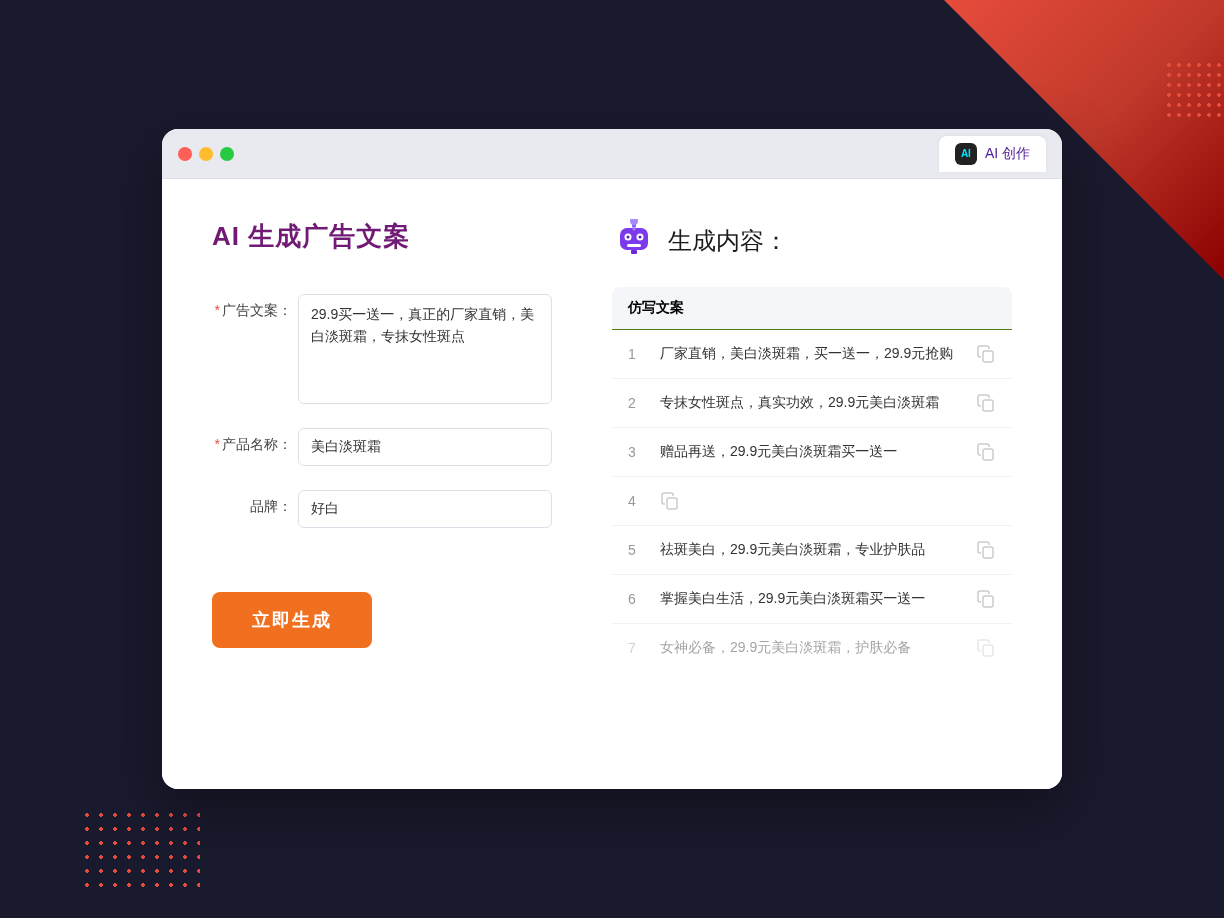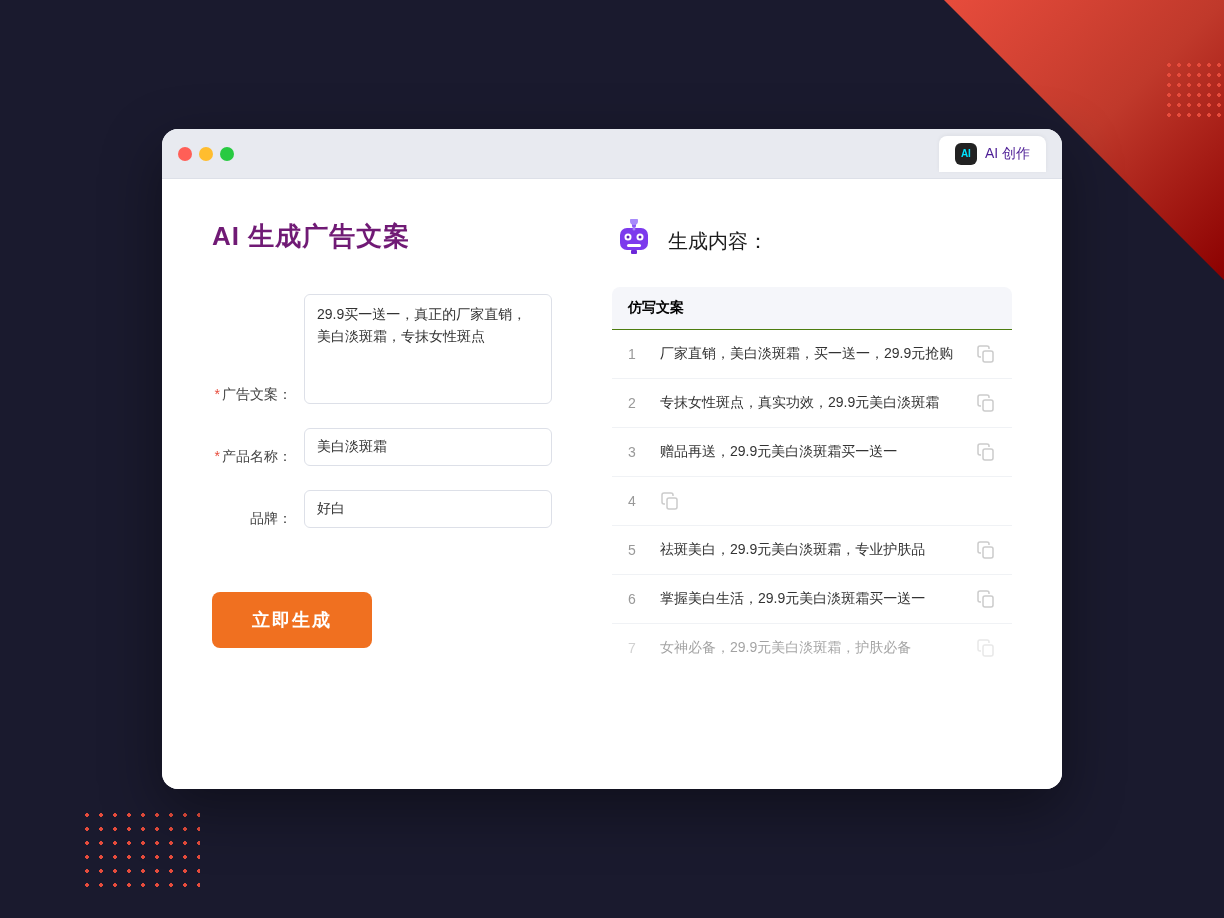--- a/index.html
+++ b/index.html
@@ -121,23 +121,23 @@
     .page-title {
       font-size: 26px;
       font-weight: bold;
       color: #701a75;
       margin-bottom: 40px;
       letter-spacing: 1px;
     }
 
     .form-group {
       display: flex;
-      align-items: flex-end;
+      align-items: flex-start;
       margin-bottom: 24px;
-      gap: 12px;
+      gap: 6px;
     }
     .form-label {
       font-size: 14px;
       color: #444;
       white-space: nowrap;
       padding-top: 8px;
       min-width: 80px;
       text-align: right;
     }
     .required-star {
@@ -184,21 +184,21 @@
     }
 
     .result-header {
       display: flex;
       align-items: center;
       gap: 12px;
       margin-bottom: 24px;
     }
 
     .result-title {
-      font-size: 20px;
+      font-size: 24px;
       color: #1a1a1a;
       font-weight: 500;
     }
 
     
     .results-table {
       width: 100%;
       border-radius: 8px;
       overflow: hidden;
       background: #fff;

